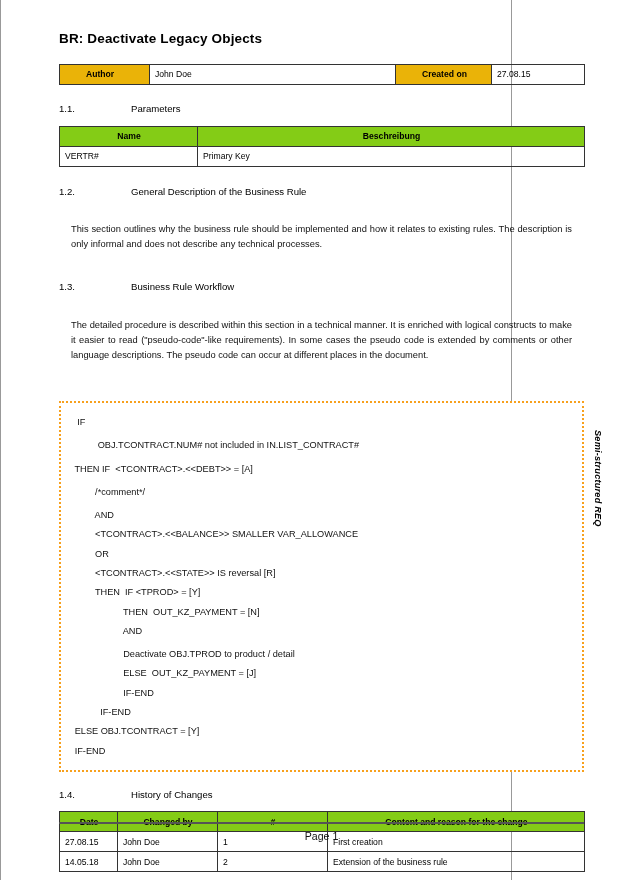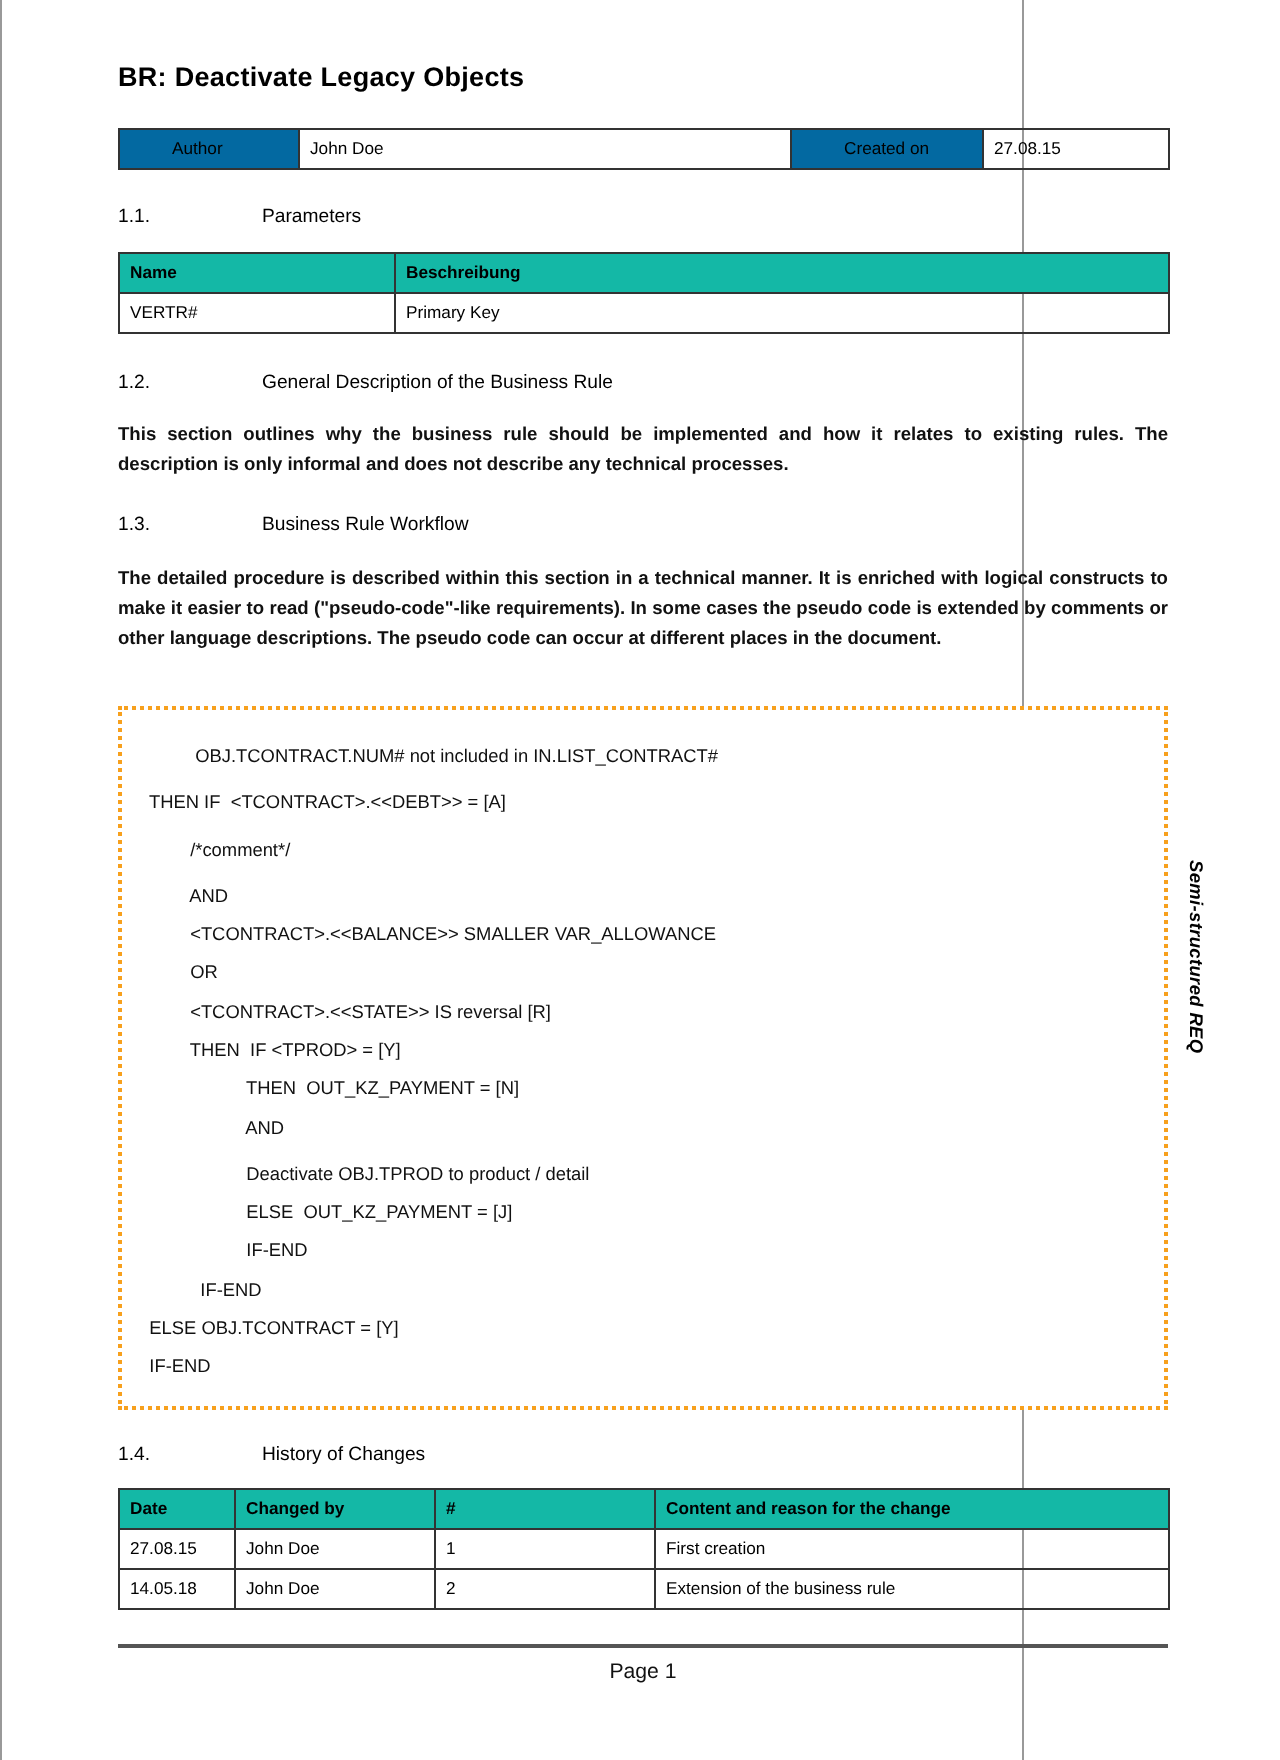--- a/index.html
+++ b/index.html
@@ -59,49 +59,49 @@
     padding: 3px 4px 3px 5px;
     vertical-align: middle;
     text-align: left;
     font-weight: normal;
     line-height: 1.25;
     height: 13px;
     overflow: hidden;
     white-space: nowrap;
   }
   table.doc-table th {
-    background: #14b8a6;
+    background: #84cc16;
     font-weight: bold;
+    text-align: center;
   }
   table.doc-table td.shaded {
-    background: #0369a1;
-    font-weight: normal;
+    background: #eab308;
+    font-weight: bold;
     padding-left: 26px;
   }
   td.center, th.center { text-align: center; }
 
   
   .heading {
     font-size: 9.6px;
     font-weight: normal;
     margin: 0;
     display: flex;
     line-height: 1.2;
   }
   .heading .num { width: 52px; flex: 0 0 52px; }
   .heading .txt { flex: 1 1 auto; padding-left: 20px; }
 
   
   .para {
     font-size: 9.3px;
     line-height: 1.62;
-    margin: 0;
+    margin: 12px;
     text-align: justify;
     color: #111;
-    font-weight: bold;
   }
 
   
   .sp-title-table { height: 17px; }
   .sp-table-heading { height: 18px; }
   .sp-heading-table { height: 11px; }
   .sp-table-heading2 { height: 19px; }
   .sp-heading-para { height: 13px; }
   .sp-para-heading { height: 17px; }
   .sp-para-code { height: 26px; }
@@ -231,20 +231,21 @@
     </div>
 
     <div class="sp-heading-para"></div>
 
     <p class="para">The detailed procedure is described within this section in a technical manner. It is enriched with logical constructs to make it easier to read ("pseudo-code"-like requirements). In some cases the pseudo code is extended by comments or other language descriptions. The pseudo code can occur at different places in the document.</p>
 
     <div class="sp-para-code"></div>
 
     <div class="code-box">
       <div>
+          <div class="code-line">    IF</div>
           <div class="code-line" style="line-height: 4px; font-size: 1px;">&nbsp;</div>
           <div class="code-line">            OBJ.TCONTRACT.NUM# not included in IN.LIST_CONTRACT#</div>
           <div class="code-line" style="line-height: 4px; font-size: 1px;">&nbsp;</div>
           <div class="code-line">   THEN IF  &lt;TCONTRACT&gt;.&lt;&lt;DEBT&gt;&gt; = [A]</div>
           <div class="code-line" style="line-height: 4px; font-size: 1px;">&nbsp;</div>
           <div class="code-line">           /*comment*/</div>
           <div class="code-line" style="line-height: 4px; font-size: 1px;">&nbsp;</div>
           <div class="code-line">           AND</div>
           <div class="code-line">           &lt;TCONTRACT&gt;.&lt;&lt;BALANCE&gt;&gt; SMALLER VAR_ALLOWANCE</div>
           <div class="code-line">           OR</div>

